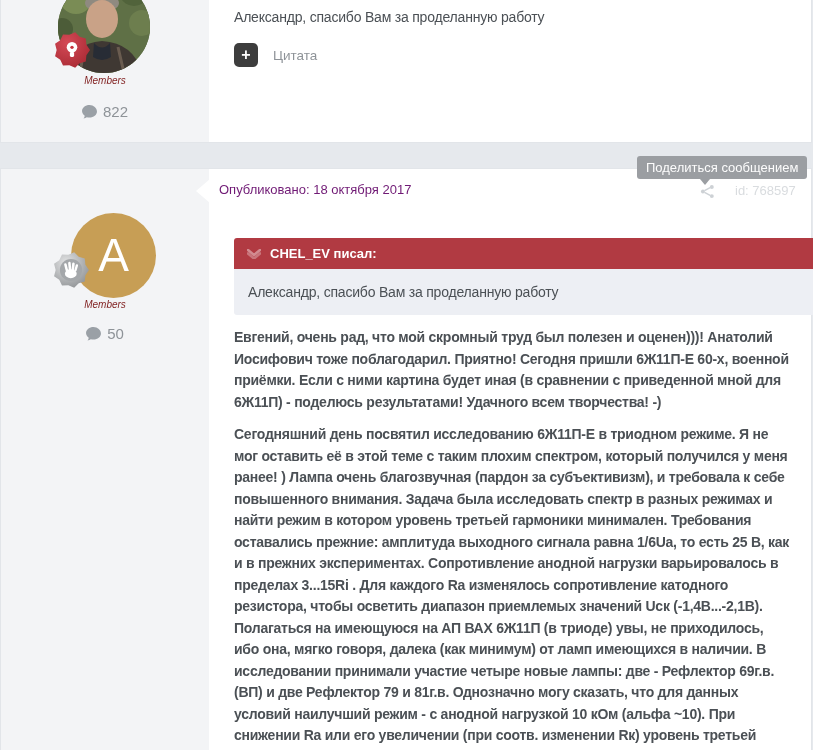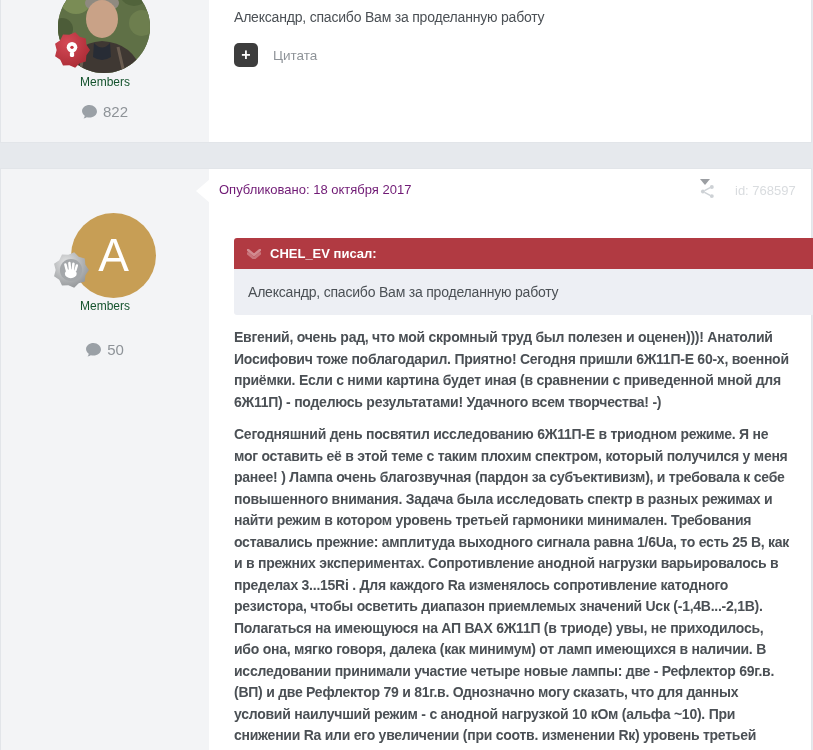--- a/index.html
+++ b/index.html
@@ -43,32 +43,32 @@
     border-radius:50%; background:#c79e55; color:#ffffff;
     font-size:46px; line-height:85px; text-align:center; font-weight:400;
   }
 
   .rank-badge { position:absolute; width:36px; height:36px; }
   .badge-red    { left:53px; top:101px; }
   .badge-silver { left:52px; top:83px; }
 
   .group-label {
     position:absolute; left:0; width:208px; text-align:center;
-    font-size:12px; color:#14532d;
+    font-size:10px; color:#7f1d1d;font-style:italic;
   }
   .group-prev { top:144px; }
   .group-main { top:130px; }
 
   .count-row {
     position:absolute; left:0; width:208px;
     display:flex; align-items:center; justify-content:center; gap:6px;
     font-size:15px; color:#8e9398;
   }
   .count-prev { top:172px; }
-  .count-main { top:172px;align-items:center; }
+  .count-main { top:156px;align-items:center; }
 
   .prev-message {
     position:absolute; left:233px; top:78px; width:560px;
     font-size:14px; color:#4b5055; letter-spacing:-0.2px;
   }
 
   .multiquote-btn {
     position:absolute; left:233px; top:112px; width:24px; height:24px;
     background:#3d3d3d; border-radius:5px; color:#ffffff;
     font-size:16px; font-weight:bold; line-height:23px; text-align:center;
@@ -221,15 +221,18 @@
       <div class="quote-body">Александр, спасибо Вам за проделанную работу</div>
     </div>
 
     <div class="post-body">
       <p>Евгений, очень рад, что мой скромный труд был полезен и оценен)))! Анатолий Иосифович тоже поблагодарил. Приятно! Сегодня пришли 6Ж11П-Е 60-х, военной приёмки. Если с ними картина будет иная (в сравнении с приведенной мной для 6Ж11П) - поделюсь результатами! Удачного всем творчества! -)</p>
       <p>Сегодняшний день посвятил исследованию 6Ж11П-Е в триодном режиме. Я не мог оставить её в этой теме с таким плохим спектром, который получился у меня ранее! ) Лампа очень благозвучная (пардон за субъективизм), и требовала к себе повышенного внимания. Задача была исследовать спектр в разных режимах и найти режим в котором уровень третьей гармоники минимален. Требования оставались прежние: амплитуда выходного сигнала равна 1/6Ua, то есть 25 В, как и в прежних экспериментах. Сопротивление анодной нагрузки варьировалось в пределах 3...15Ri . Для каждого Ra изменялось сопротивление катодного резистора, чтобы осветить диапазон приемлемых значений Uск (-1,4В...-2,1В). Полагаться на имеющуюся на АП ВАХ 6Ж11П (в триоде) увы, не приходилось, ибо она, мягко говоря, далека (как минимум) от ламп имеющихся в наличии. В исследовании принимали участие четыре новые лампы: две - Рефлектор 69г.в. (ВП) и две Рефлектор 79 и 81г.в. Однозначно могу сказать, что для данных условий наилучший режим - с анодной нагрузкой 10 кОм (альфа ~10). При снижении Ra или его увеличении (при соотв. изменении Rк) уровень третьей гармоники возрастал. Привожу спектр и наилучший режим для Еа = 295 В.</p>
 
     </div>
   </div>
 
+  <div class="share-tooltip">
+    <span>Поделиться сообщением</span>
+  </div>
   <div class="tooltip-arrow"></div>
 
 </div>
 
 </body></html>

